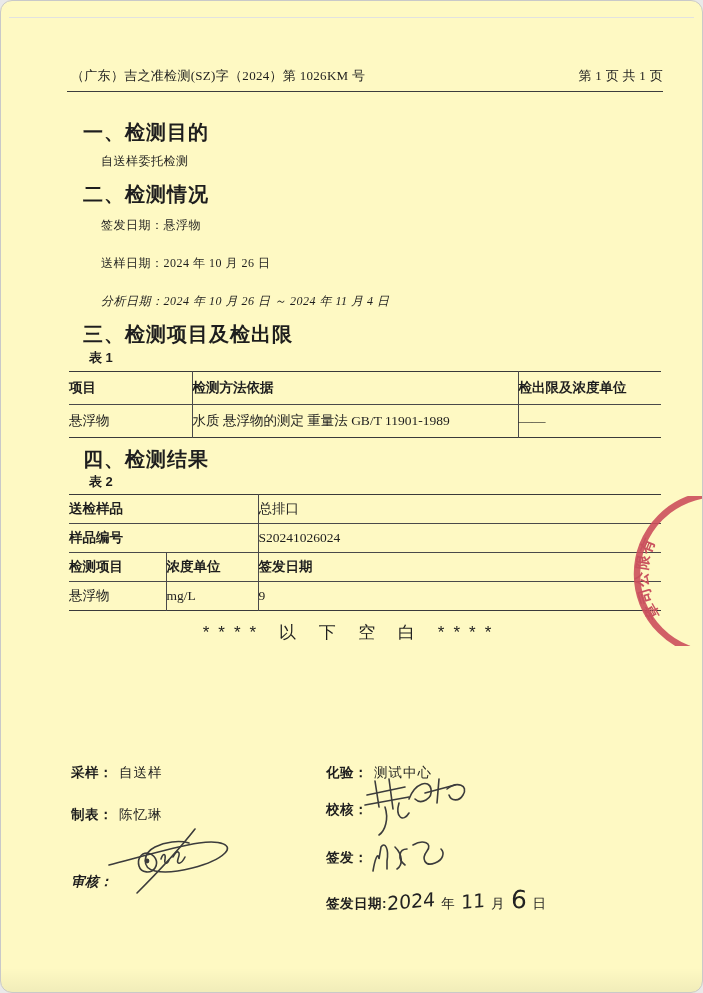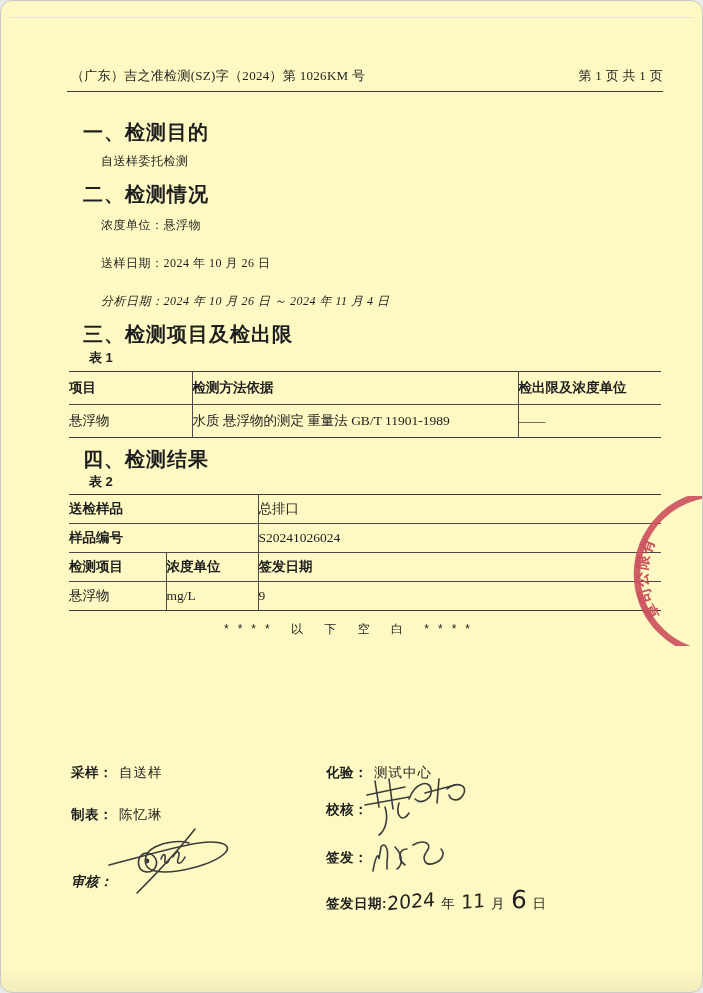--- a/index.html
+++ b/index.html
@@ -53,21 +53,21 @@
     border-bottom:1px solid #4a4a4a;
   }
   table.doc-table tr:last-child td { border-bottom:none; }
   table.doc-table td + td { border-left:1px solid #4a4a4a; }
   table.doc-table .hdr { font-family:"Liberation Sans", sans-serif; font-weight:700; }
   #table1 td { height:33px; }
   #table2 td { height:29px; }
 
   .blank-note {
     position:absolute; left:0; right:0; top:620px;
-    text-align:center; font-size:12px; letter-spacing:9px;
+    text-align:center; font-size:17px; letter-spacing:9px;
     font-family:"Liberation Sans", sans-serif;
   }
 
   .foot-row { position:absolute; display:flex; align-items:baseline; font-size:13.5px; }
   .foot-label {
     font-family:"Liberation Sans", sans-serif; font-weight:700;
     letter-spacing:0.5px; white-space:nowrap;
   }
   .foot-value { margin-left:6px; letter-spacing:1px; }
 
@@ -98,21 +98,21 @@
   <div class="header">
     <span>（广东）吉之准检测(SZ)字（2024）第 1026KM 号</span>
     <span>第 1 页 共 1 页</span>
   </div>
   <div class="header-rule"></div>
 
   <div class="sec-title" style="top:118px;">一、检测目的</div>
   <div class="body-line" style="top:152px;">自送样委托检测</div>
 
   <div class="sec-title" style="top:180px;">二、检测情况</div>
-  <div class="body-line" style="top:216px;">浓度单位：悬浮物</div>
+  <div class="body-line" style="top:216px;">签发日期：悬浮物</div>
   <div class="body-line" style="top:254px;">送样日期：2024 年 10 月 26 日</div>
   <div class="body-line" style="top:292px;font-style:italic;">分析日期：2024 年 10 月 26 日 ～ 2024 年 11 月 4 日</div>
 
   <div class="sec-title" style="top:320px;">三、检测项目及检出限</div>
   <div class="tbl-caption" style="top:348px;">表 1</div>
   <table class="doc-table" id="table1" style="top:370px;">
     <colgroup>
         <col style="width:123px">
         <col style="width:326px">
         <col style="width:143px">

